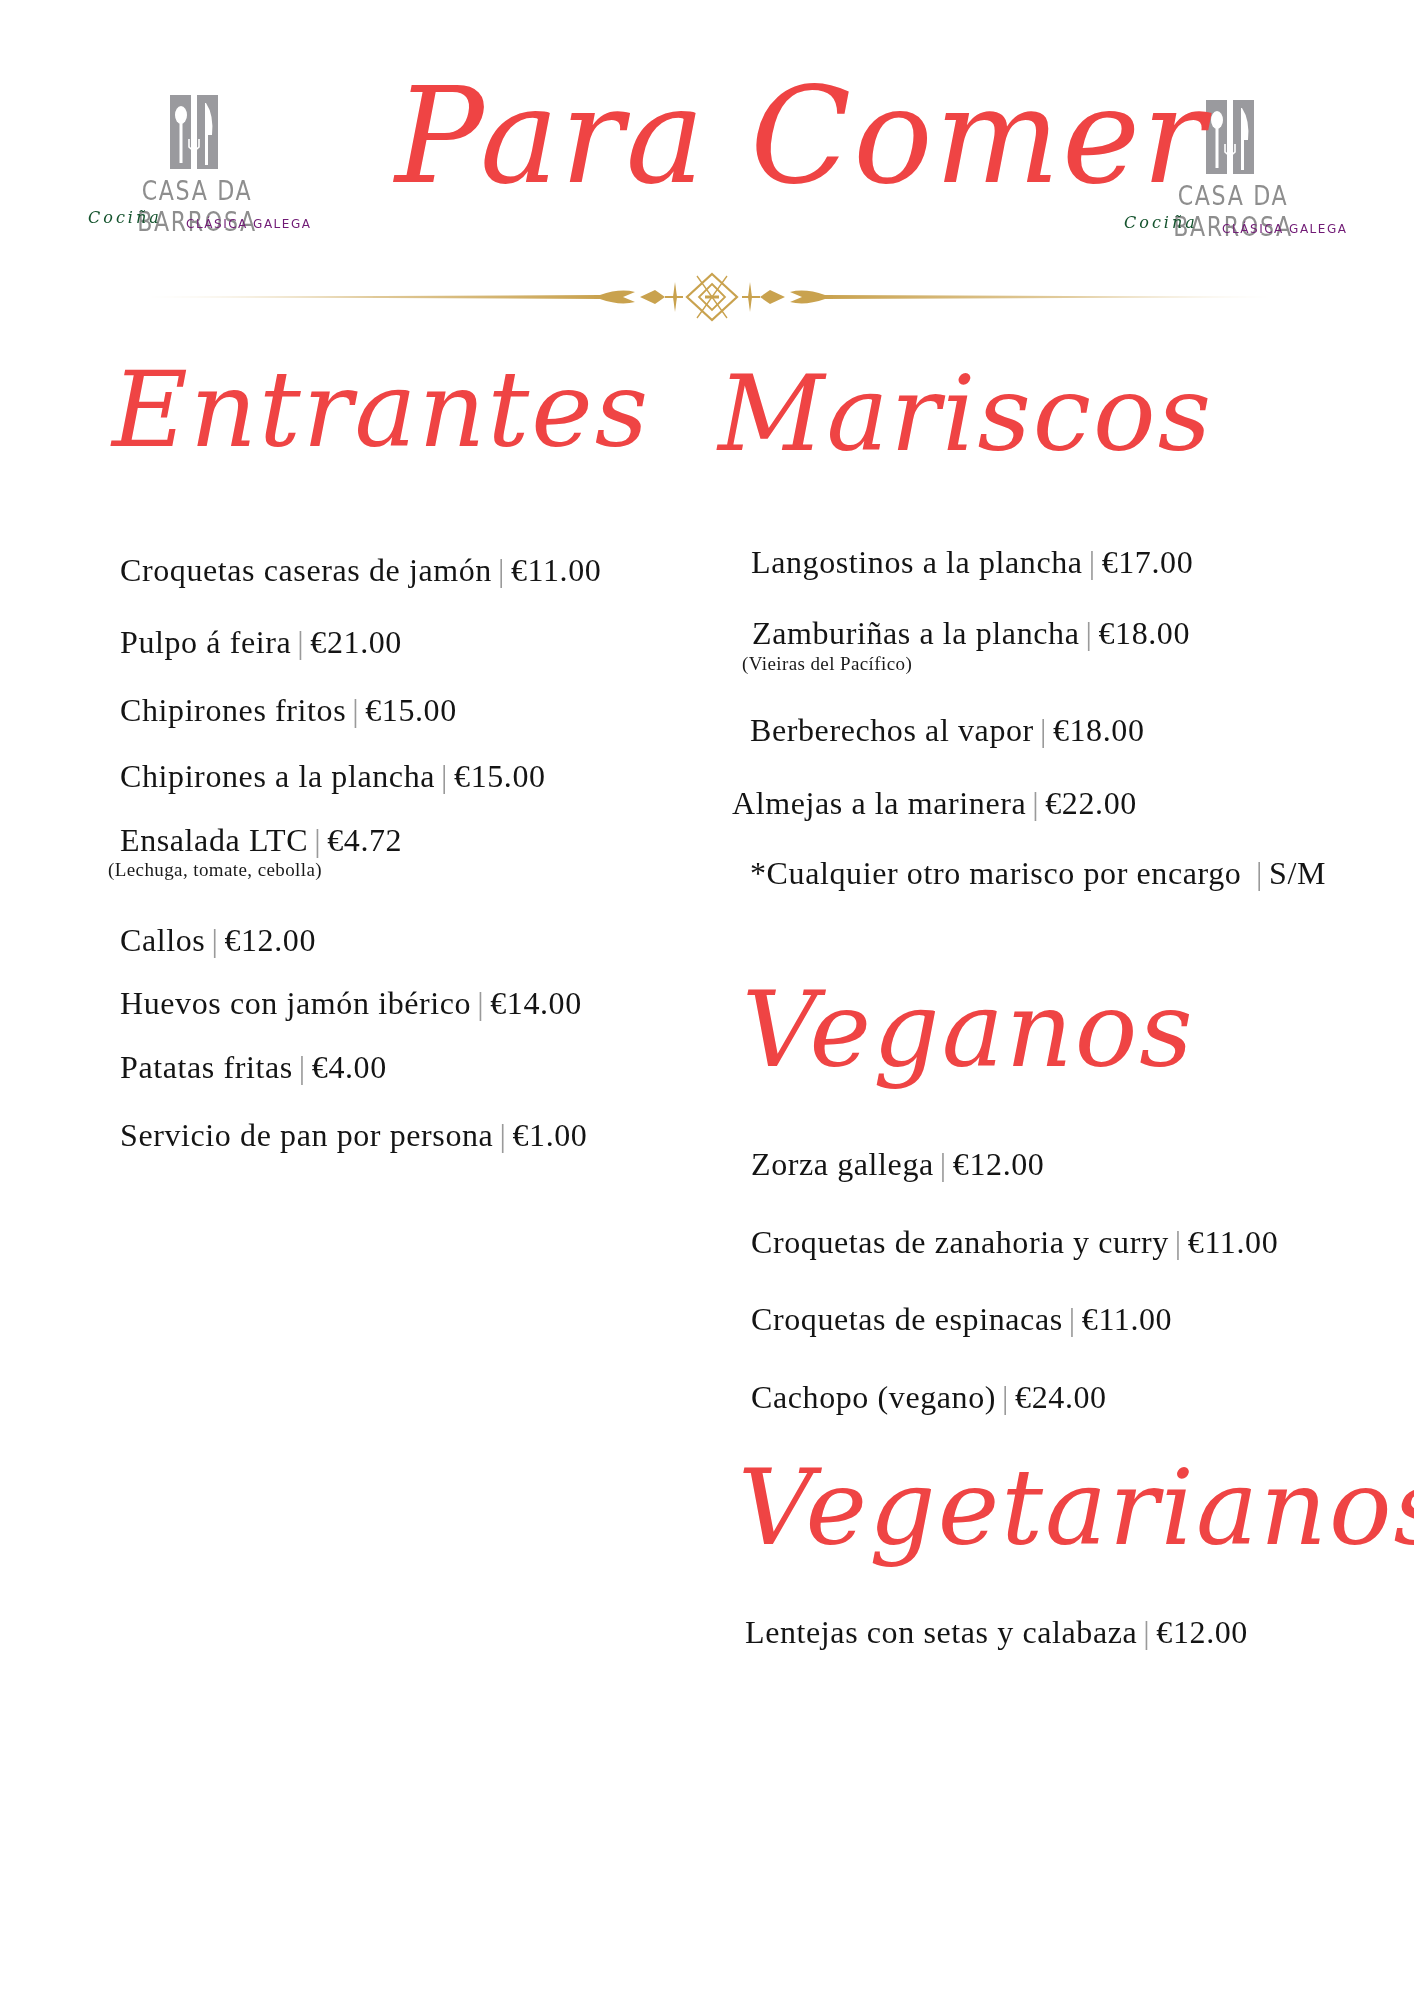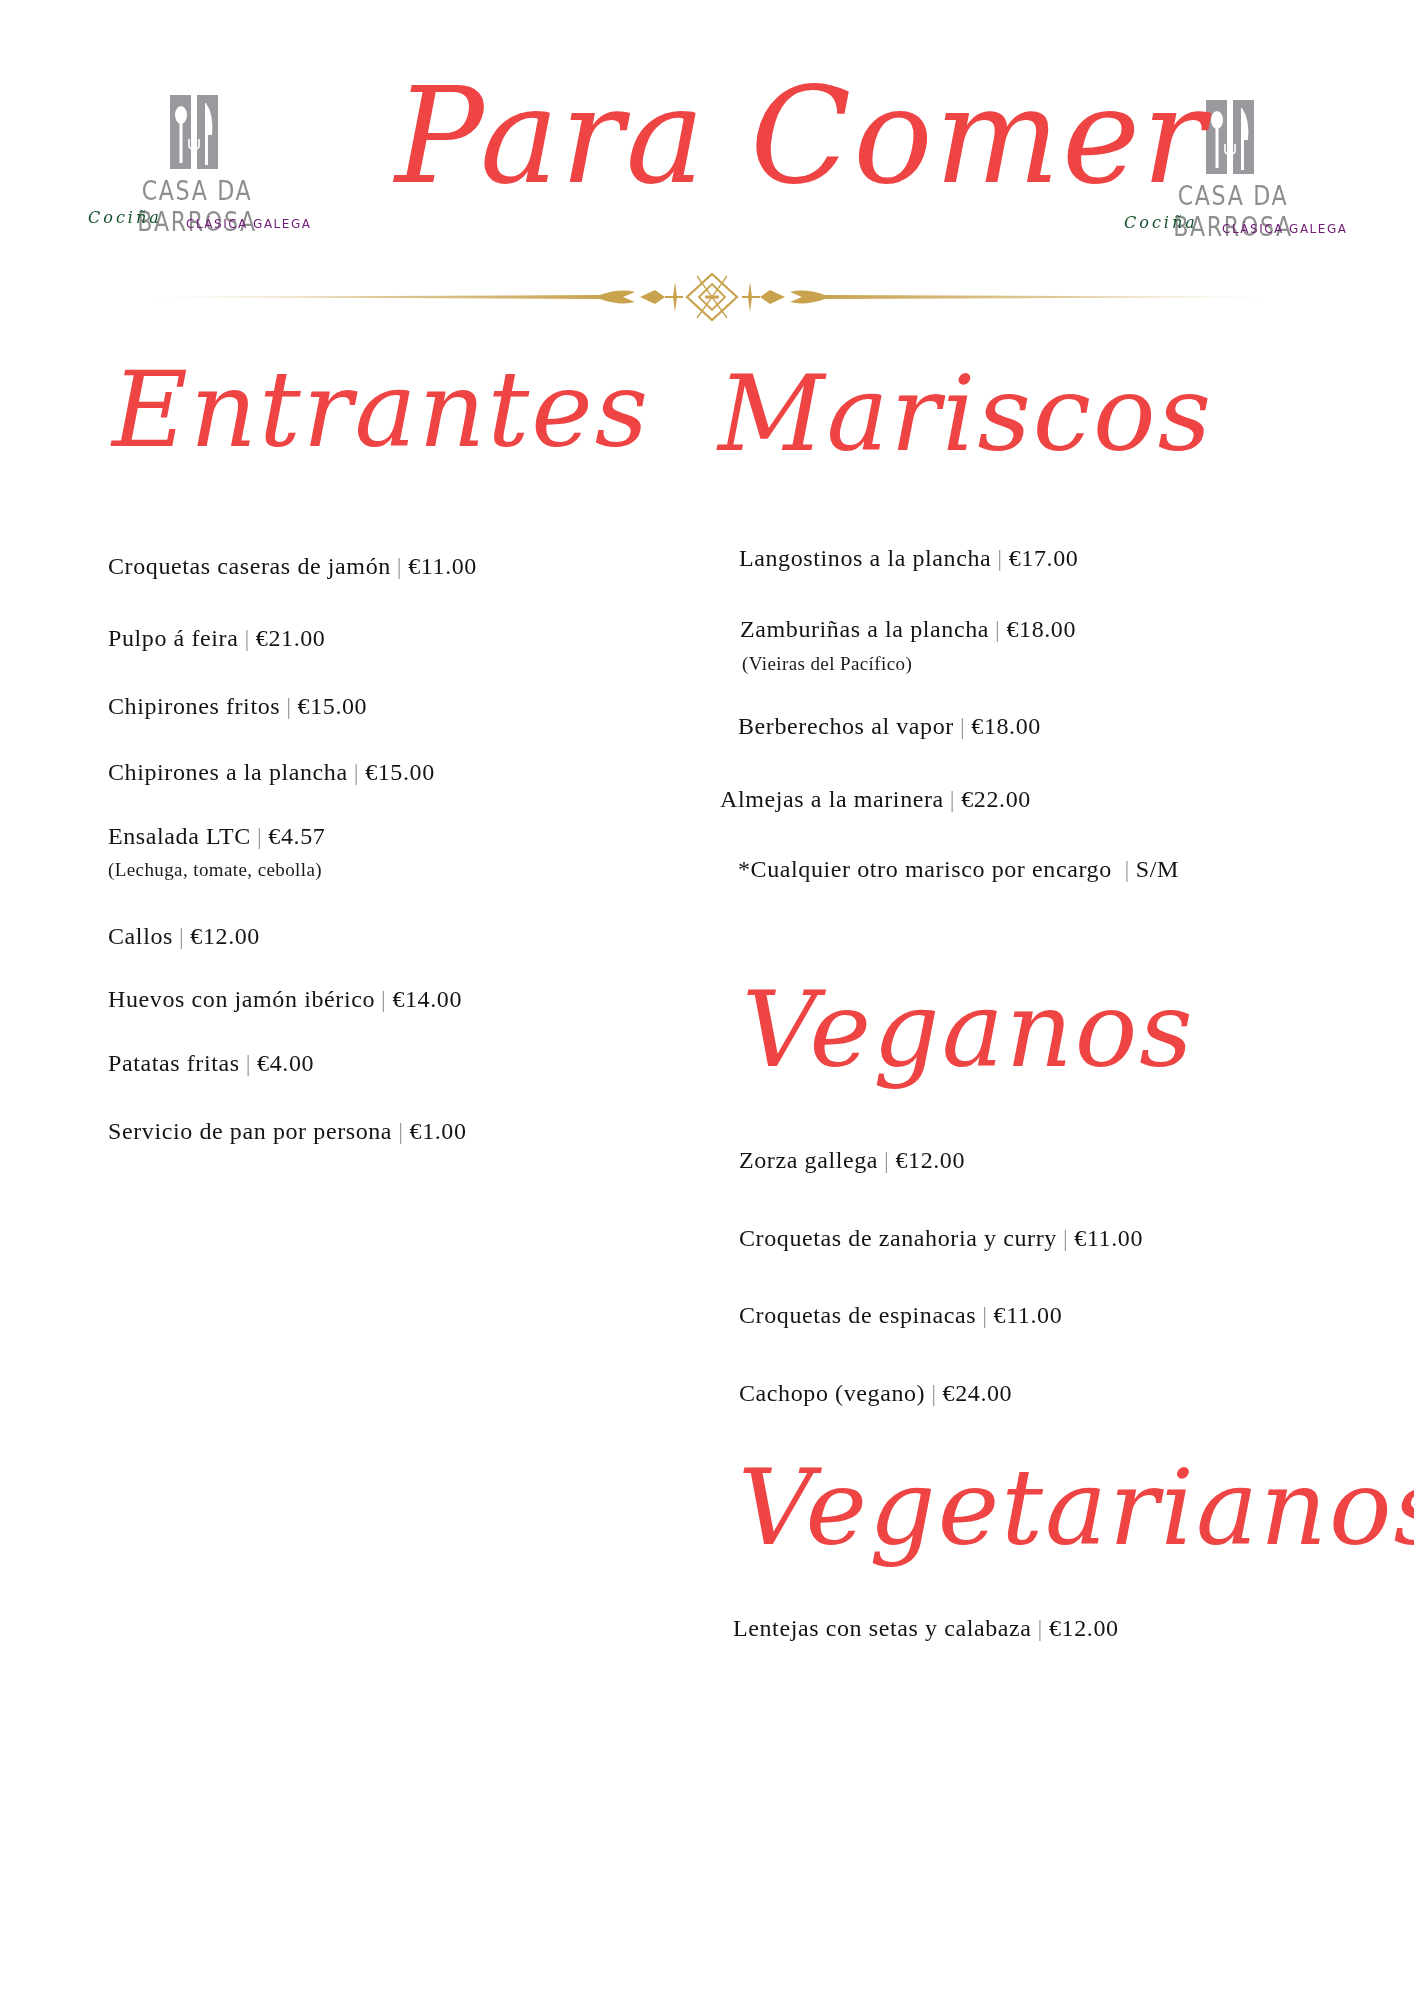--- a/index.html
+++ b/index.html
@@ -9,25 +9,26 @@
     font-family: "DejaVu Serif", serif;
     font-style: italic;
     font-weight: normal;
     color:#ef4444;
     letter-spacing: 2px;
     white-space: nowrap;
   }
   .item {
     position:absolute;
     font-family: "Liberation Serif", "DejaVu Serif", serif;
-    font-size: 24px;
+    font-size: 32px;
     letter-spacing: 0.6px;
     color:#141414;
     white-space: nowrap;
     line-height: 1;
+    margin-left: 12px;
   }
   .item .sep { color:#9a9a9a; margin:0 6px; font-weight:300; }
   .sub {
     position:absolute;
     font-family: "Liberation Serif", "DejaVu Serif", serif;
     font-size: 19px;
     color:#1a1a1a;
     letter-spacing: 0.4px;
     white-space: nowrap;
     line-height: 1;
@@ -123,21 +124,21 @@
 <div class="item" style="left:108px; top:626px;">
   <span>Pulpo á feira</span><span class="sep">|</span><span>€21.00</span>
 </div>
 <div class="item" style="left:108px; top:694px;">
   <span>Chipirones fritos</span><span class="sep">|</span><span>€15.00</span>
 </div>
 <div class="item" style="left:108px; top:760px;">
   <span>Chipirones a la plancha</span><span class="sep">|</span><span>€15.00</span>
 </div>
 <div class="item" style="left:108px; top:824px;">
-  <span>Ensalada LTC</span><span class="sep">|</span><span>€4.57</span>
+  <span>Ensalada LTC</span><span class="sep">|</span><span>€4.72</span>
 </div>
 <div class="sub" style="left:108px; top:860px;">(Lechuga, tomate, cebolla)</div>
 <div class="item" style="left:108px; top:924px;">
   <span>Callos</span><span class="sep">|</span><span>€12.00</span>
 </div>
 <div class="item" style="left:108px; top:987px;">
   <span>Huevos con jamón ibérico</span><span class="sep">|</span><span>€14.00</span>
 </div>
 <div class="item" style="left:108px; top:1051px;">
   <span>Patatas fritas</span><span class="sep">|</span><span>€4.00</span>

